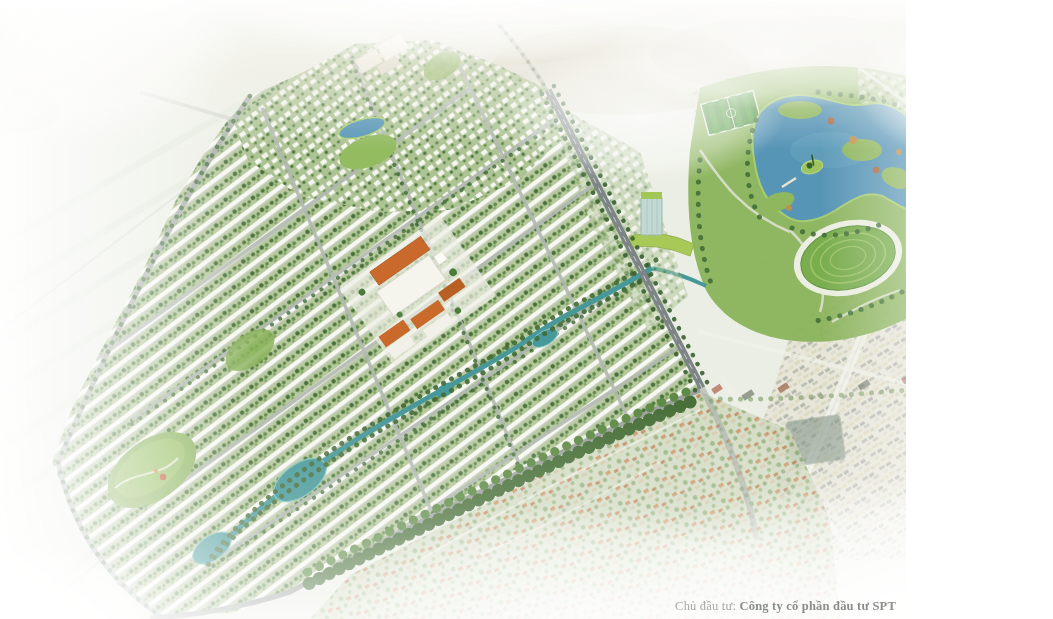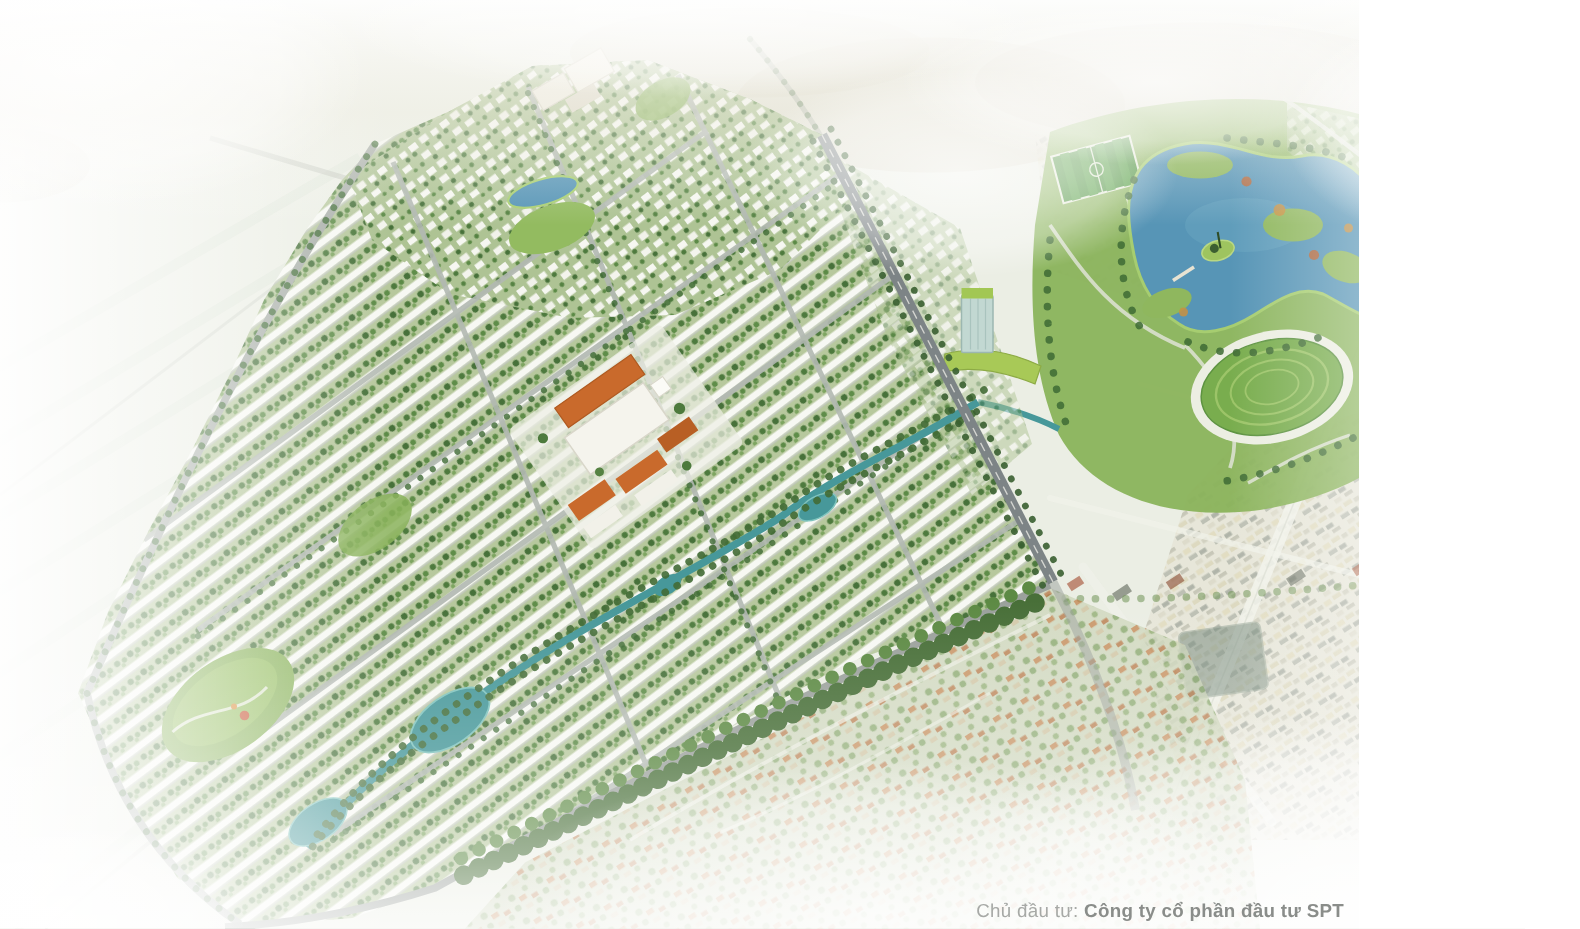--- a/index.html
+++ b/index.html
@@ -1,17 +1,17 @@
 <!DOCTYPE html>
 <html style="--lake-blue: #5795b6; --canal-teal: #47989a; --park-green: #8ab35b; --tree-green: #3f6b35; --rowhouse-white: #f7f8f3; --roof-orange: #c96a2c; --road-gray: #b2b8b2; --town-beige: #d8cba0; --haze-white: #ffffff; --caption-gray: #a7a9a6; --caption-dark: #8a8d8a;"><head>
 <meta charset="utf-8">
 <style>
   html,body{margin:0;padding:0;background:#ffffff;}
   .stage{position:relative;width:906px;height:619px;overflow:hidden;background:#f4f5f1;
-         font-family:Liberation Sans, sans-serif;}
+         font-family:Liberation Serif, serif;}
   .stage svg{position:absolute;inset:0;display:block;}
   .credit{position:absolute;right:10px;bottom:5px;font-size:12.5px;letter-spacing:.2px;
           color:var(--caption-gray,#a7a9a6);white-space:nowrap;}
   .credit b{color:var(--caption-dark,#8a8d8a);font-weight:bold;}
 </style>
 </head>
 <body>
 
 <div class="stage">
 <svg width="1053" height="619" viewBox="0 0 1053 619">

